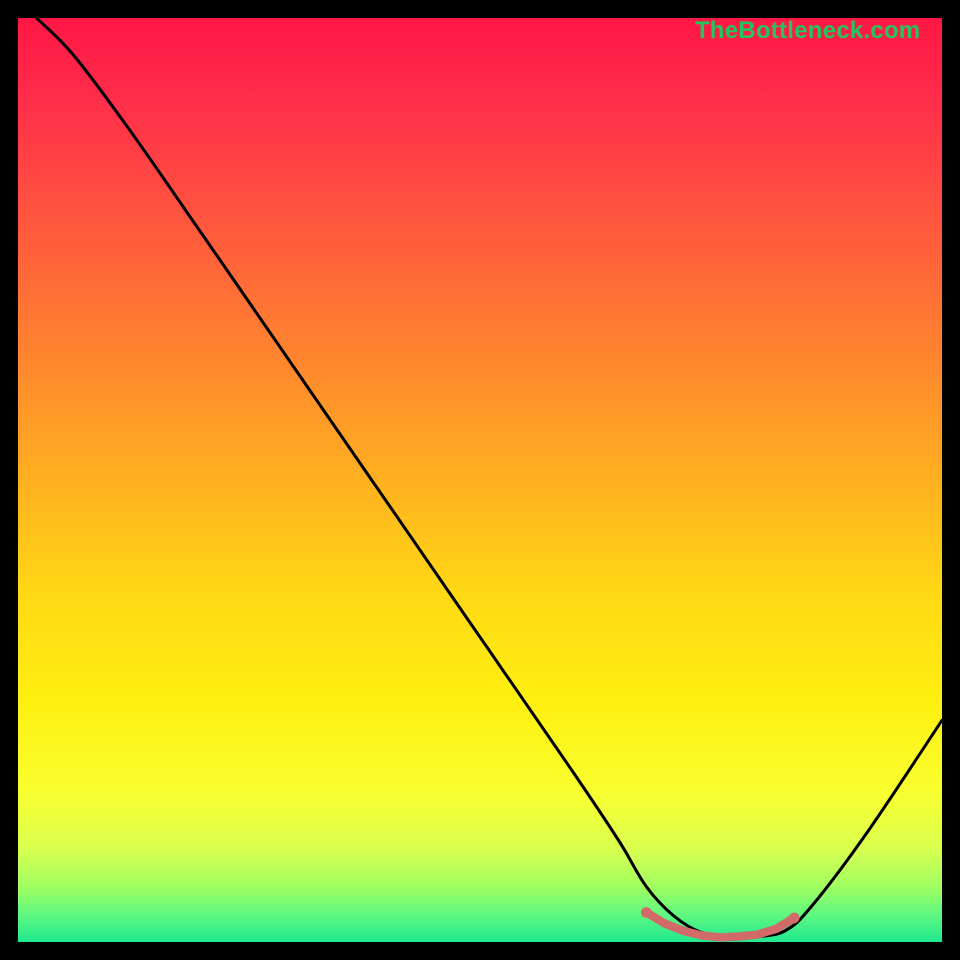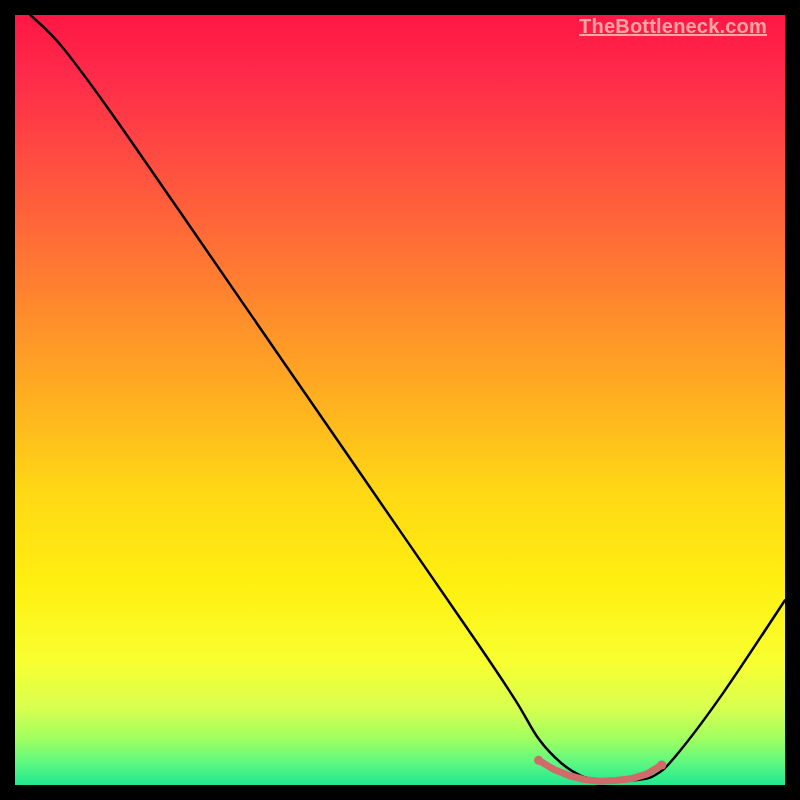--- a/index.html
+++ b/index.html
@@ -16,26 +16,25 @@
     left: 15px;
     top: 15px;
     width: 770px;
     height: 770px;
     background: #000;
   }
   .watermark {
     position: absolute;
     top: 0px;
     right: 18px;
-    color: #fca5a5;
+    color: #22c55e;
     font-size: 20px;
     font-weight: bold;
     letter-spacing: 0.2px;
     z-index: 10;
-    text-decoration: underline;
   }
   svg {
     display: block;
   }
 </style>
 </head>
 <body>
 
 <div class="frame">
   <div class="watermark">TheBottleneck.com</div>

